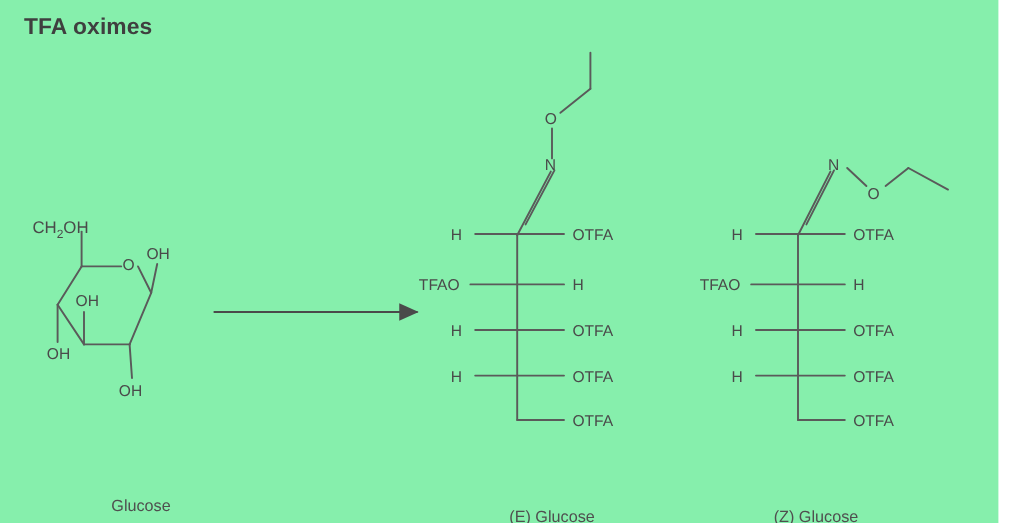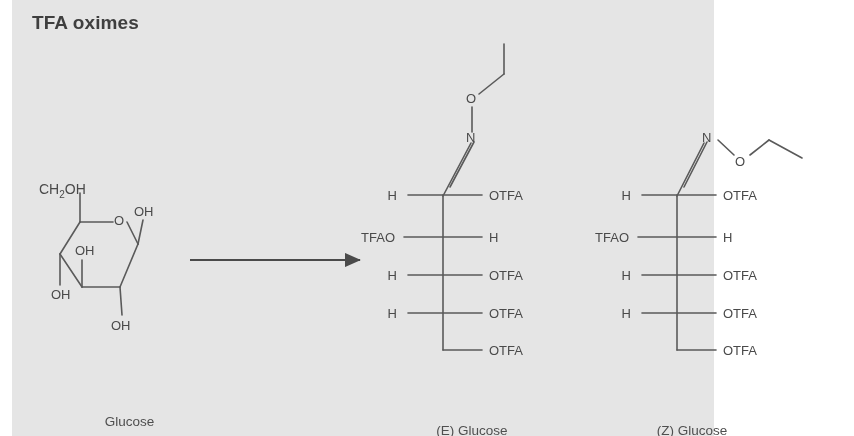--- a/index.html
+++ b/index.html
@@ -10,24 +10,24 @@
   body {
     width: 854px;
     height: 436px;
     font-family: "Liberation Sans", sans-serif;
     color: #4a4a4a;
     overflow: hidden;
     position: relative;
   }
   #slide {
     position: absolute;
-    left: 12px; top: 0;
-    width: 702px;
+    left: 0; top: 0;
+    width: 832px;
     height: 436px;
-    background: #e5e5e5;
+    background: #86efac;
   }
   
   #title-box {
     position: absolute;
     left: 8px;
     top: 8px;
     width: 286px;
     height: 30px;
     display: flex;
     align-items: center;

